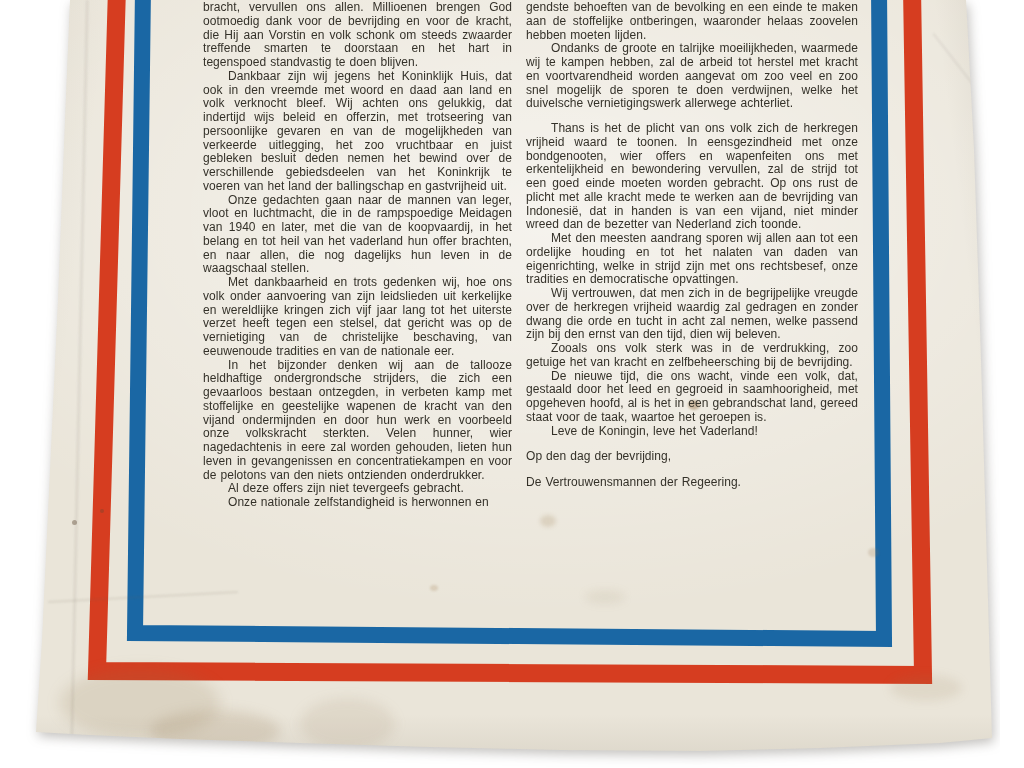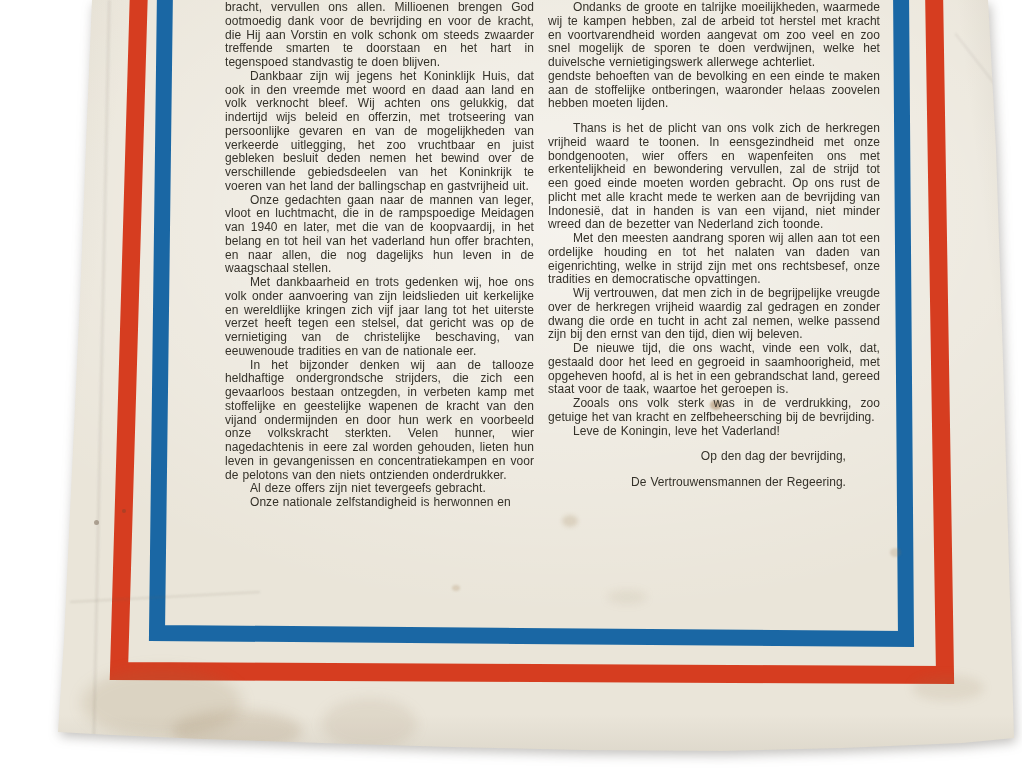--- a/index.html
+++ b/index.html
@@ -8,21 +8,21 @@
     --paper:#eae5d9;
     --ink:#343129;
     --background:#ffffff;
   }
   html,body{margin:0;padding:0;}
   body{
     width:1024px;height:768px;overflow:hidden;
     background:var(--background);
     font-family:"Liberation Sans", sans-serif;
   }
-  .scene{position:relative;width:1000px;height:768px;background:var(--background);overflow:hidden;margin-left:22px;}
+  .scene{position:relative;width:1000px;height:768px;background:var(--background);overflow:hidden;}
   .paper-shadow-wrap{position:absolute;inset:0;filter:drop-shadow(2px 4px 6px rgba(80,75,65,.35));}
   .paper{
     position:absolute;inset:0;
     background:
       radial-gradient(120% 95% at 55% 28%, rgba(255,255,255,.55) 0%, rgba(255,255,255,0) 55%),
       linear-gradient(97deg, rgba(110,100,85,.22) 0%, rgba(110,100,85,.06) 4%, rgba(110,100,85,0) 10%),
       linear-gradient(263deg, rgba(110,100,85,.14) 0%, rgba(110,100,85,0) 6%),
       linear-gradient(0deg, rgba(120,108,90,.14) 0%, rgba(120,108,90,0) 7%),
       var(--paper);
     clip-path:polygon(
@@ -39,21 +39,21 @@
   .frame-blue{stroke:var(--frame-blue);stroke-width:16px;}
 
   .col{position:absolute;top:1px;color:var(--ink);font-size:12px;line-height:13.75px;
        letter-spacing:.05px;word-spacing:.6px;}
   .col-left{left:203px;width:309px;}
   .col-right{left:526px;width:332px;}
   .para{margin:0;text-align:justify;}
   .para.indent{text-indent:25px;}
   .para.gap-before{margin-top:11px;}
   .sig-block{margin-top:12px;}
-  .sig{margin:0 0 12px 0;text-align:right;padding-right:34px;}
+  .sig{margin:0 0 12px 0;padding-right:34px;}
 
   .stain,.crease{position:absolute;border-radius:50%;pointer-events:none;}
   .s1{left:60px;top:668px;width:160px;height:70px;background:rgba(146,116,77,.16);filter:blur(7px);}
   .s2{left:150px;top:710px;width:130px;height:42px;background:rgba(146,116,77,.18);filter:blur(6px);}
   .s3{left:300px;top:698px;width:95px;height:52px;background:rgba(150,125,90,.12);filter:blur(6px);}
   .s4{left:688px;top:400px;width:12px;height:10px;background:rgba(140,95,45,.38);filter:blur(1px);}
   .s5{left:540px;top:515px;width:16px;height:12px;background:rgba(160,130,85,.22);filter:blur(2px);}
   .s6{left:72px;top:520px;width:5px;height:5px;background:rgba(90,70,50,.42);}
   .s7{left:100px;top:509px;width:4px;height:4px;background:rgba(90,70,50,.32);}
   .s8{left:868px;top:548px;width:11px;height:9px;background:rgba(150,120,80,.2);filter:blur(1px);}
@@ -96,27 +96,27 @@
           <p class="para">bracht, vervullen ons allen. Millioenen brengen God ootmoedig dank voor de bevrijding en voor de kracht, die Hij aan Vorstin en volk schonk om steeds zwaarder treffende smarten te doorstaan en het hart in tegenspoed standvastig te doen blijven.</p>
           <p class="para indent">Dankbaar zijn wij jegens het Koninklijk Huis, dat ook in den vreemde met woord en daad aan land en volk verknocht bleef. Wij achten ons gelukkig, dat indertijd wijs beleid en offerzin, met trotseering van persoonlijke gevaren en van de mogelijkheden van verkeerde uitlegging, het zoo vruchtbaar en juist gebleken besluit deden nemen het bewind over de verschillende gebiedsdeelen van het Koninkrijk te voeren van het land der ballingschap en gastvrijheid uit.</p>
           <p class="para indent">Onze gedachten gaan naar de mannen van leger, vloot en luchtmacht, die in de rampspoedige Meidagen van 1940 en later, met die van de koopvaardij, in het belang en tot heil van het vaderland hun offer brachten, en naar allen, die nog dagelijks hun leven in de waagschaal stellen.</p>
           <p class="para indent">Met dankbaarheid en trots gedenken wij, hoe ons volk onder aanvoering van zijn leidslieden uit kerkelijke en wereldlijke kringen zich vijf jaar lang tot het uiterste verzet heeft tegen een stelsel, dat gericht was op de vernietiging van de christelijke beschaving, van eeuwenoude tradities en van de nationale eer.</p>
           <p class="para indent">In het bijzonder denken wij aan de tallooze heldhaftige ondergrondsche strijders, die zich een gevaarloos bestaan ontzegden, in verbeten kamp met stoffelijke en geestelijke wapenen de kracht van den vijand ondermijnden en door hun werk en voorbeeld onze volkskracht sterkten. Velen hunner, wier nagedachtenis in eere zal worden gehouden, lieten hun leven in gevangenissen en concentratiekampen en voor de pelotons van den niets ontzienden onderdrukker.</p>
           <p class="para indent">Al deze offers zijn niet tevergeefs gebracht.</p>
           <p class="para indent">Onze nationale zelfstandigheid is herwonnen en</p>
         </div>
 
       <div class="col col-right">
-        <p class="para indent">Ondanks de groote en talrijke moeilijkheden, waarmede wij te kampen hebben, zal de arbeid tot herstel met kracht en voortvarendheid worden aangevat om zoo veel en zoo snel mogelijk de sporen te doen verdwijnen, welke het duivelsche vernietigingswerk allerwege achterliet.</p>
-          <p class="para">gendste behoeften van de bevolking en een einde te maken aan de stoffelijke ontberingen, waaronder helaas zoovelen hebben moeten lijden.</p>
+        <p class="para">gendste behoeften van de bevolking en een einde te maken aan de stoffelijke ontberingen, waaronder helaas zoovelen hebben moeten lijden.</p>
+          <p class="para indent">Ondanks de groote en talrijke moeilijkheden, waarmede wij te kampen hebben, zal de arbeid tot herstel met kracht en voortvarendheid worden aangevat om zoo veel en zoo snel mogelijk de sporen te doen verdwijnen, welke het duivelsche vernietigingswerk allerwege achterliet.</p>
           <p class="para indent gap-before">Thans is het de plicht van ons volk zich de herkregen vrijheid waard te toonen. In eensgezindheid met onze bondgenooten, wier offers en wapenfeiten ons met erkentelijkheid en bewondering vervullen, zal de strijd tot een goed einde moeten worden gebracht. Op ons rust de plicht met alle kracht mede te werken aan de bevrijding van Indonesië, dat in handen is van een vijand, niet minder wreed dan de bezetter van Nederland zich toonde.</p>
           <p class="para indent">Met den meesten aandrang sporen wij allen aan tot een ordelijke houding en tot het nalaten van daden van eigenrichting, welke in strijd zijn met ons rechtsbesef, onze tradities en democratische opvattingen.</p>
           <p class="para indent">Wij vertrouwen, dat men zich in de begrijpelijke vreugde over de herkregen vrijheid waardig zal gedragen en zonder dwang die orde en tucht in acht zal nemen, welke passend zijn bij den ernst van den tijd, dien wij beleven.</p>
+          <p class="para indent">Zooals ons volk sterk was in de verdrukking, zoo getuige het van kracht en zelfbeheersching bij de bevrijding.</p>
           <p class="para indent">De nieuwe tijd, die ons wacht, vinde een volk, dat, gestaald door het leed en gegroeid in saamhoorigheid, met opgeheven hoofd, al is het in een gebrandschat land, gereed staat voor de taak, waartoe het geroepen is.</p>
-          <p class="para indent">Zooals ons volk sterk was in de verdrukking, zoo getuige het van kracht en zelfbeheersching bij de bevrijding.</p>
           <p class="para indent">Leve de Koningin, leve het Vaderland!</p>
           <div class="sig-block">
           <p class="sig">Op den dag der bevrijding,</p>
           <p class="sig">De Vertrouwensmannen der Regeering.</p>
         </div>
       </div>
 
     </div>
   </div>
 </div>

